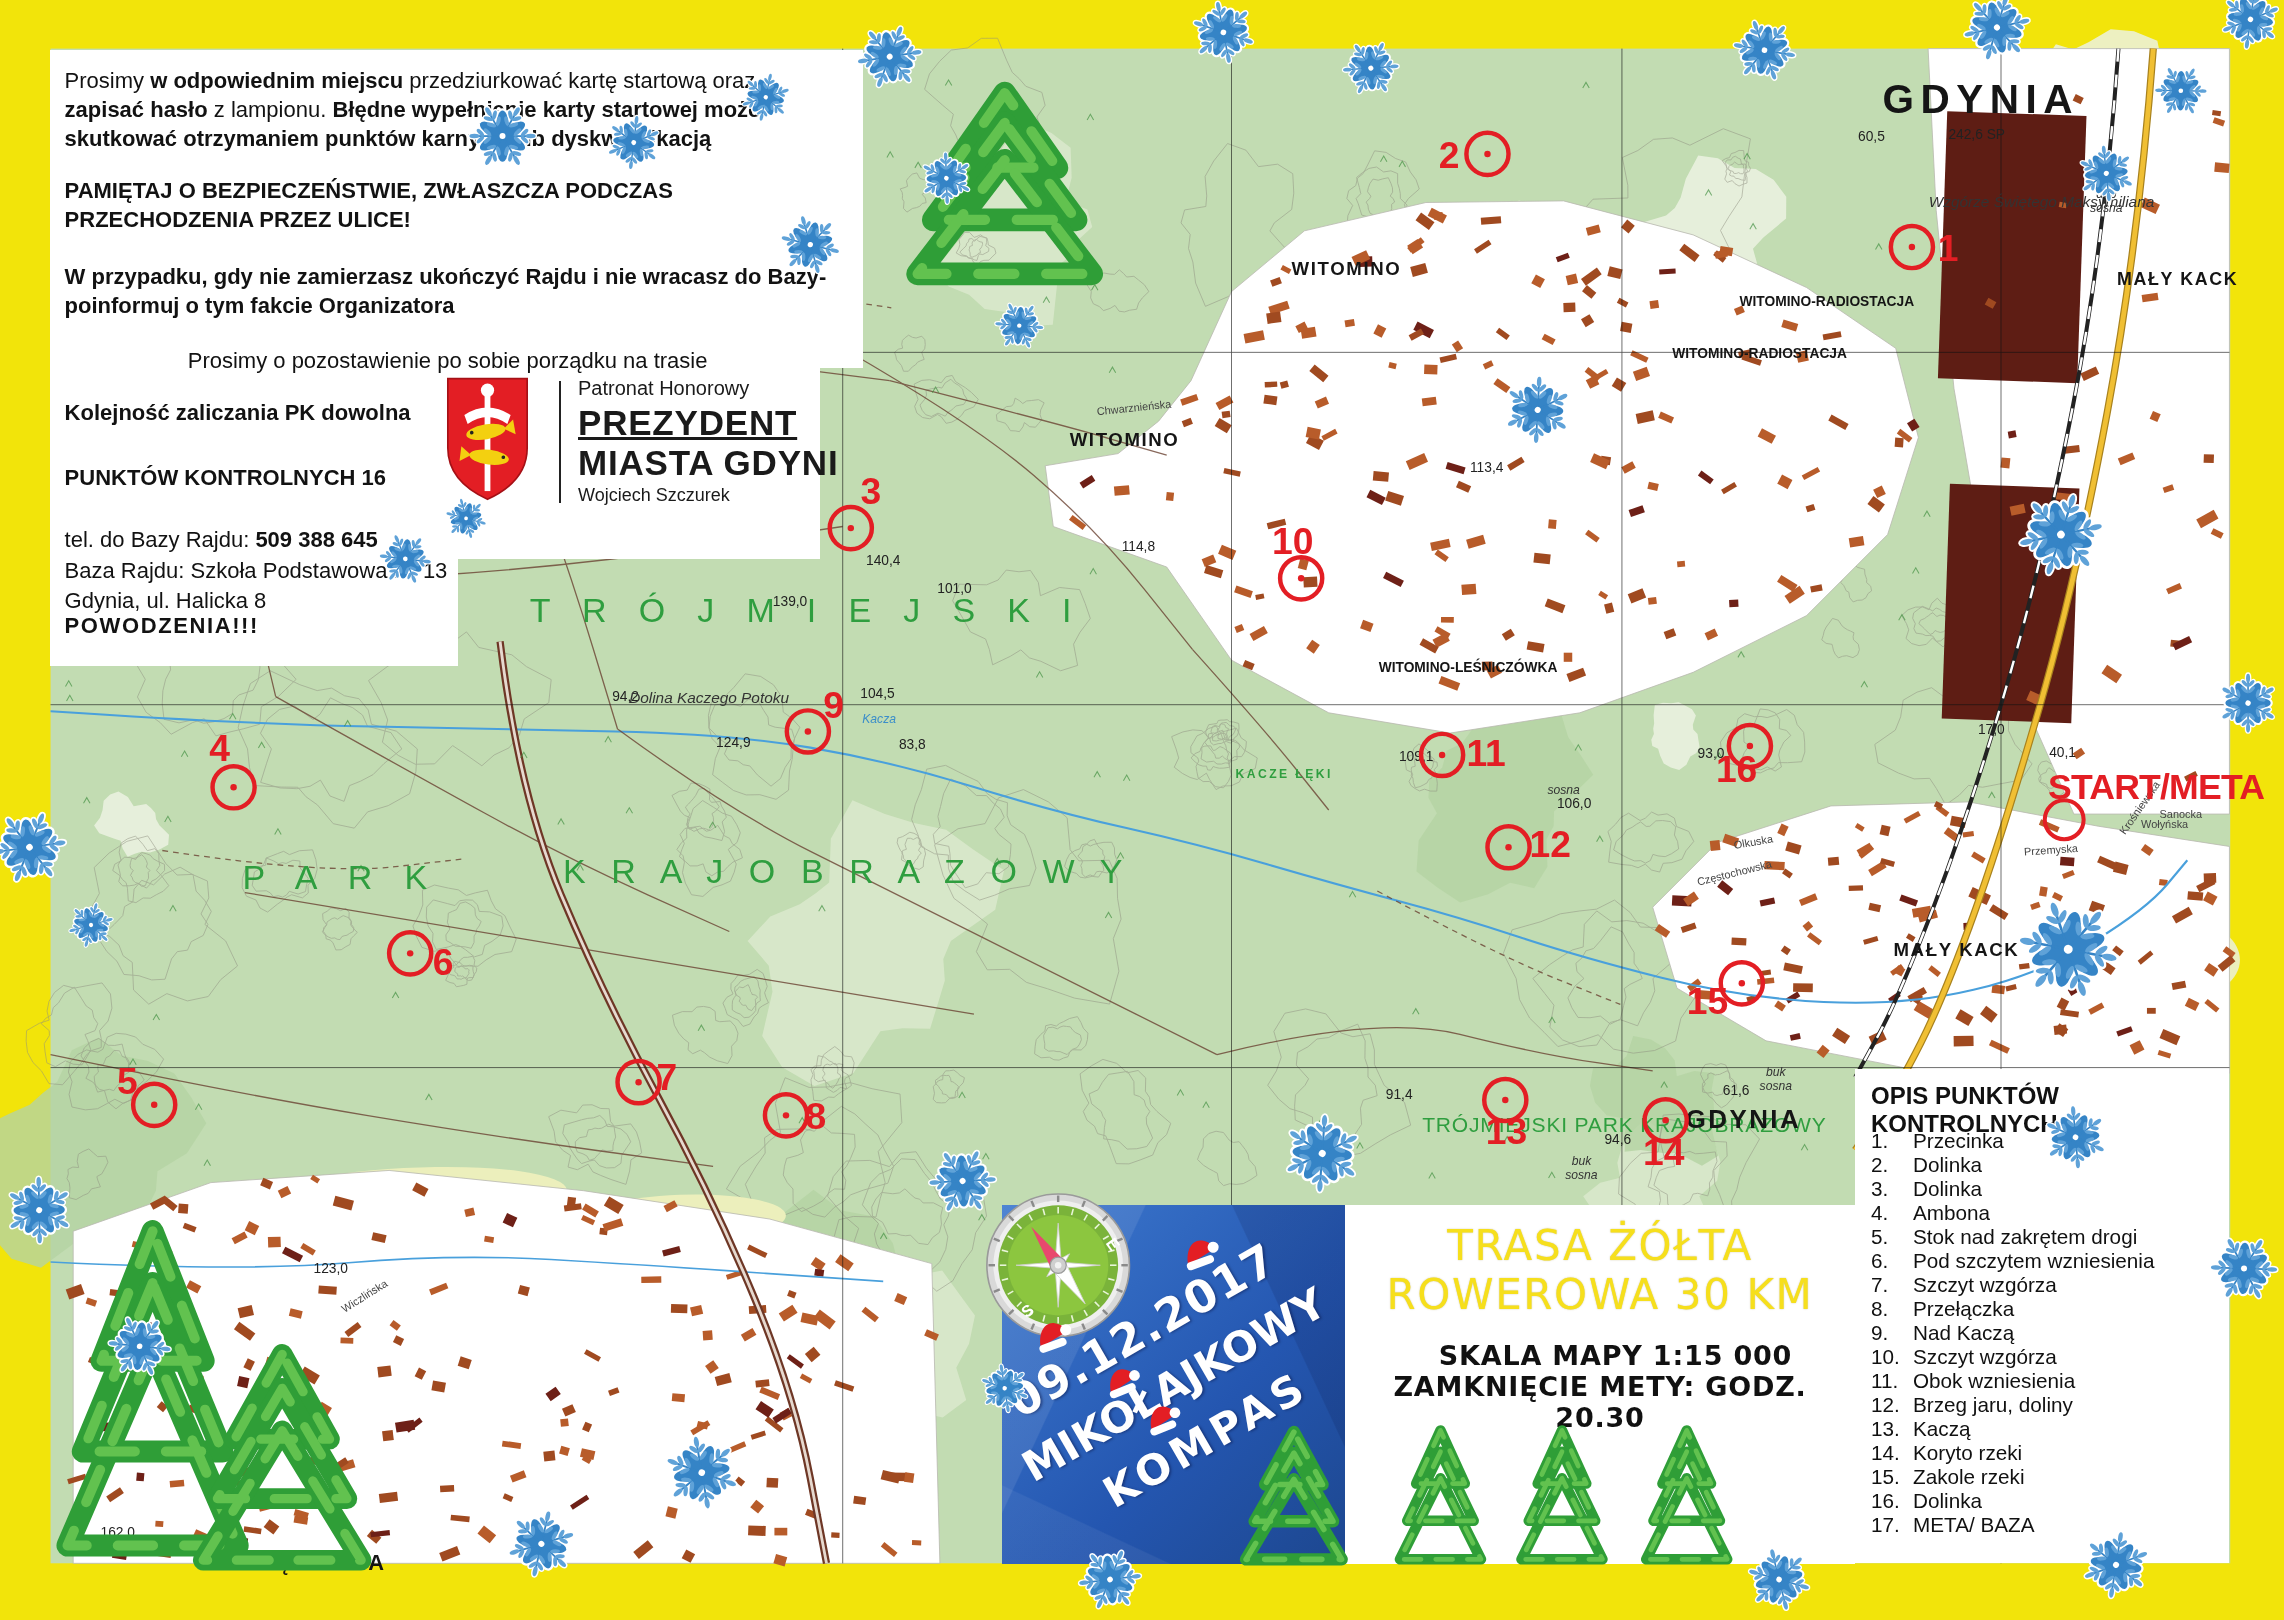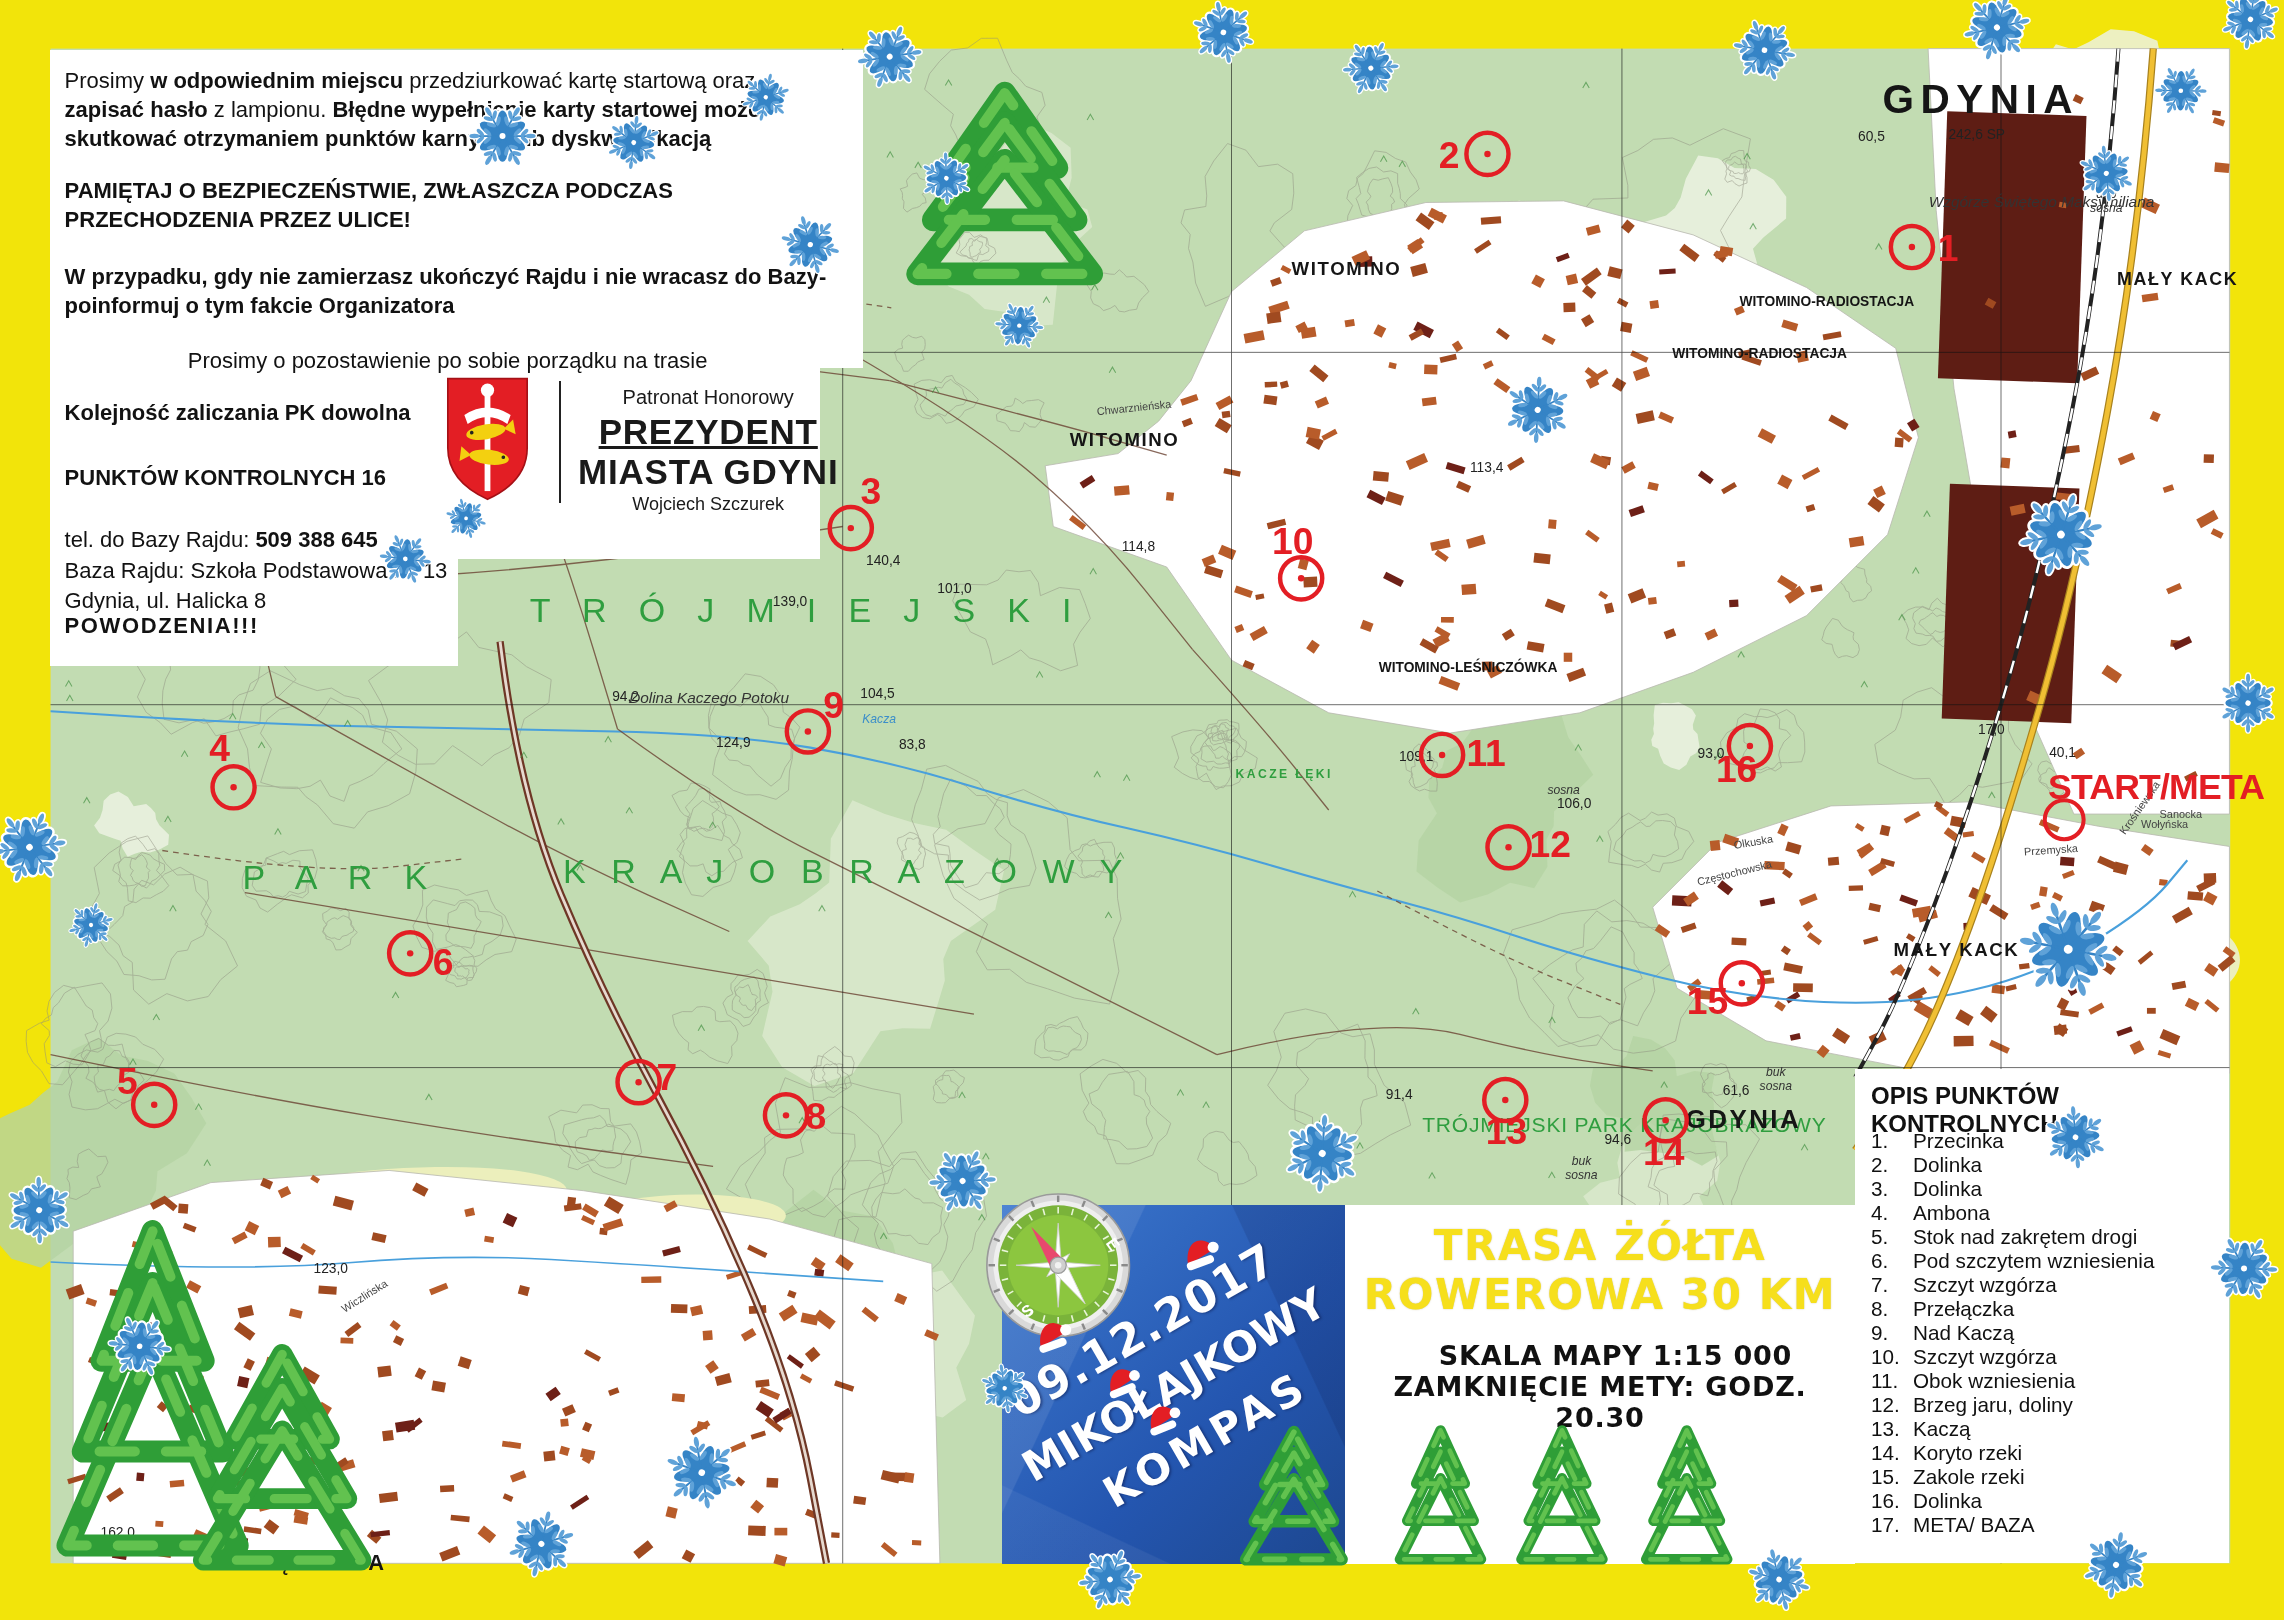--- a/index.html
+++ b/index.html
@@ -14,34 +14,34 @@
   #p1{top:16px;}
   #p2{top:126px;font-weight:bold;}
   #p3{top:212px;font-weight:bold;}
   #p4{top:296px;font-weight:normal;text-align:center;}
   #order-line{top:348px;font-size:24px;font-weight:bold;}
   #points-line{top:413px;font-size:25px;font-weight:bold;}
   #tel-line{top:475px;font-size:23.5px;}
   #base-line{top:506px;font-size:23.5px;}
   #city-line{top:536px;font-size:23.5px;}
   #luck-line{top:561px;font-size:46px;font-weight:bold;color:#6fb043;letter-spacing:1.6px;font-family:Liberation Sans, sans-serif;}
-  #patron{position:absolute;left:528px;top:336px;color:#1a1a1a;text-align:center;}
+  #patron{position:absolute;left:528px;top:327px;color:#1a1a1a;}
   #patron .l1{font-size:20px;}
   #patron .l2{font-size:35px;font-weight:600;letter-spacing:0.8px;margin-top:3.2px;text-decoration:underline;}
   #patron .l3{font-size:35px;font-weight:600;letter-spacing:0.8px;}
   #patron .l4{font-size:18px;margin-top:1.6px;}
   #divider{position:absolute;left:509px;top:331px;width:1.6px;height:122px;background:#222;}
   #crest{position:absolute;left:396px;top:327px;}
   #opis-panel{left:1855px;top:1069px;width:374px;height:494px;}
   #opis-title{position:absolute;left:16px;top:13px;font-size:24px;font-weight:bold;color:#111;}
   #opis-list{position:absolute;left:16px;top:60px;font-size:20.7px;color:#111;}
   .opis-row{height:24px;line-height:24px;white-space:nowrap;}
   .opis-num{display:inline-block;width:42px;}
   #trasa-panel{left:1345px;top:1205px;width:510px;height:359px;text-align:center;}
-  .trasa-yellow{font-size:42px;font-weight:bold;color:#f6df1c;letter-spacing:1.6px;text-shadow:0 0 1.6px rgba(120,100,0,.4);font-family:"DejaVu Sans",sans-serif;}
+  .trasa-yellow{font-size:42px;font-weight:normal;color:#f6df1c;letter-spacing:1.6px;text-shadow:0 0 1.6px rgba(120,100,0,.4);font-family:"DejaVu Sans",sans-serif;}
   #trasa1{margin-top:16px;}
   .trasa-black{font-size:27px;font-weight:bold;color:#111;letter-spacing:0.8px;font-family:"DejaVu Sans",sans-serif;}
   #trasa3{margin-top:21px;padding-left:31px;}
   #logo-panel{left:1002px;top:1205px;width:343px;height:359px;background:
      linear-gradient(115deg, rgba(255,255,255,.09) 28%, rgba(255,255,255,0) 28.3%),
      linear-gradient(245deg, rgba(0,0,40,.12) 22%, rgba(0,0,40,0) 22.3%),
      linear-gradient(25deg, rgba(255,255,255,.06) 15%, rgba(255,255,255,0) 15.3%),
      linear-gradient(135deg,#3d79cf,#2456b0 60%,#1d478f);}
   #logo-rot{position:absolute;left:50%;top:50%;transform:translate(-50%,-50%) rotate(-30deg);text-align:center;color:#fff;white-space:nowrap;text-shadow:1.6px 1.6px 2.4px rgba(0,0,40,.35);font-family:"DejaVu Sans",sans-serif;}
   #logo-date{font-size:45px;font-weight:bold;letter-spacing:1.6px;line-height:63px;}

